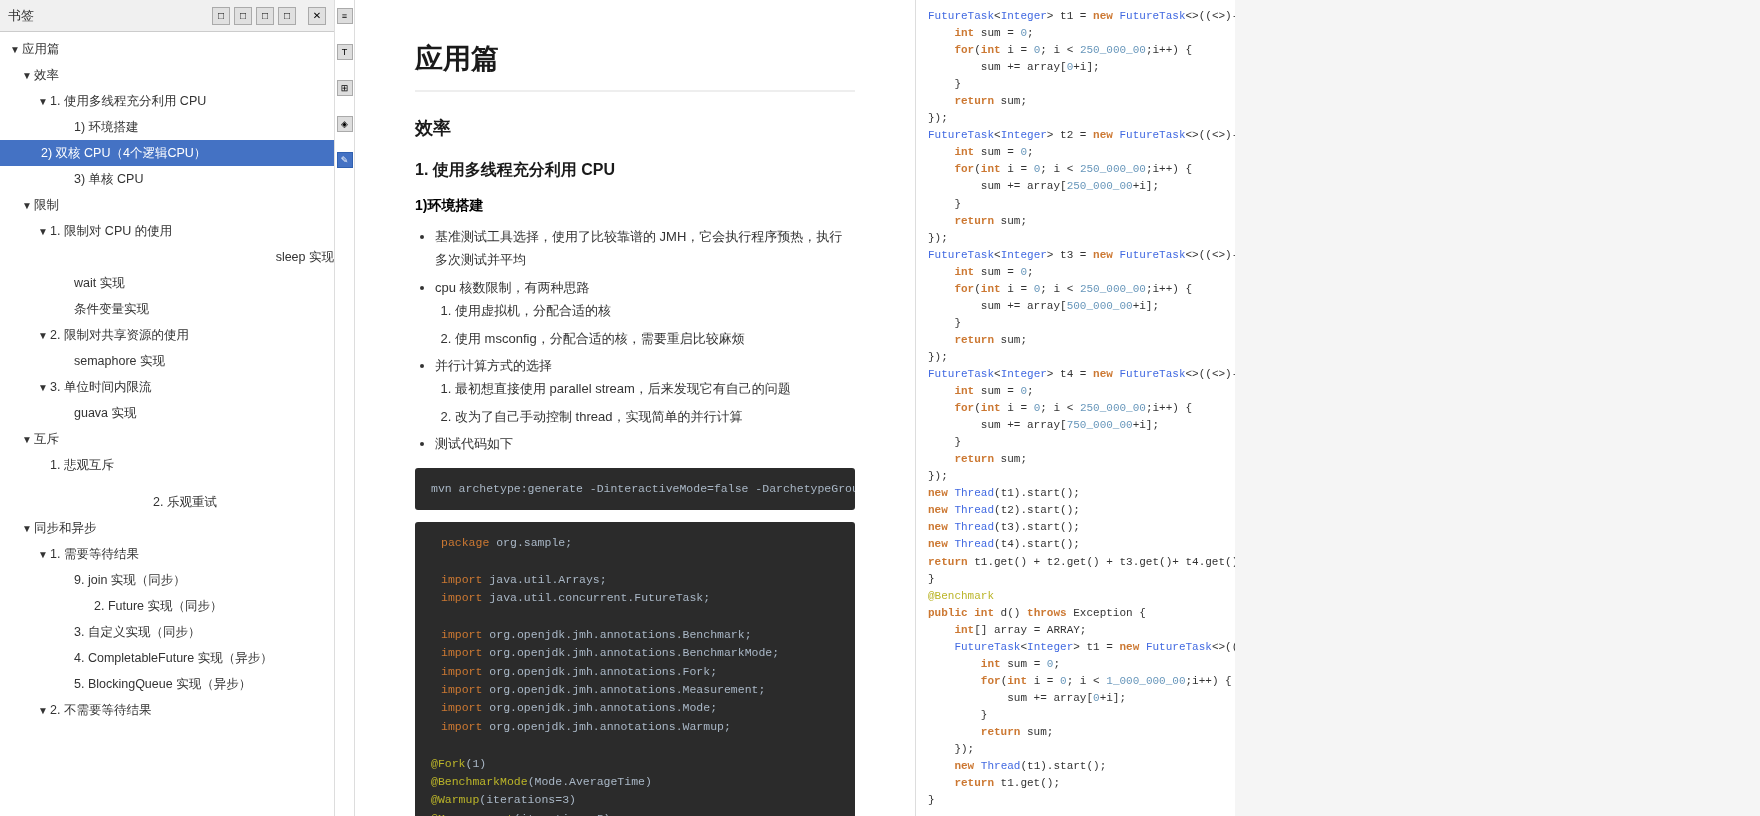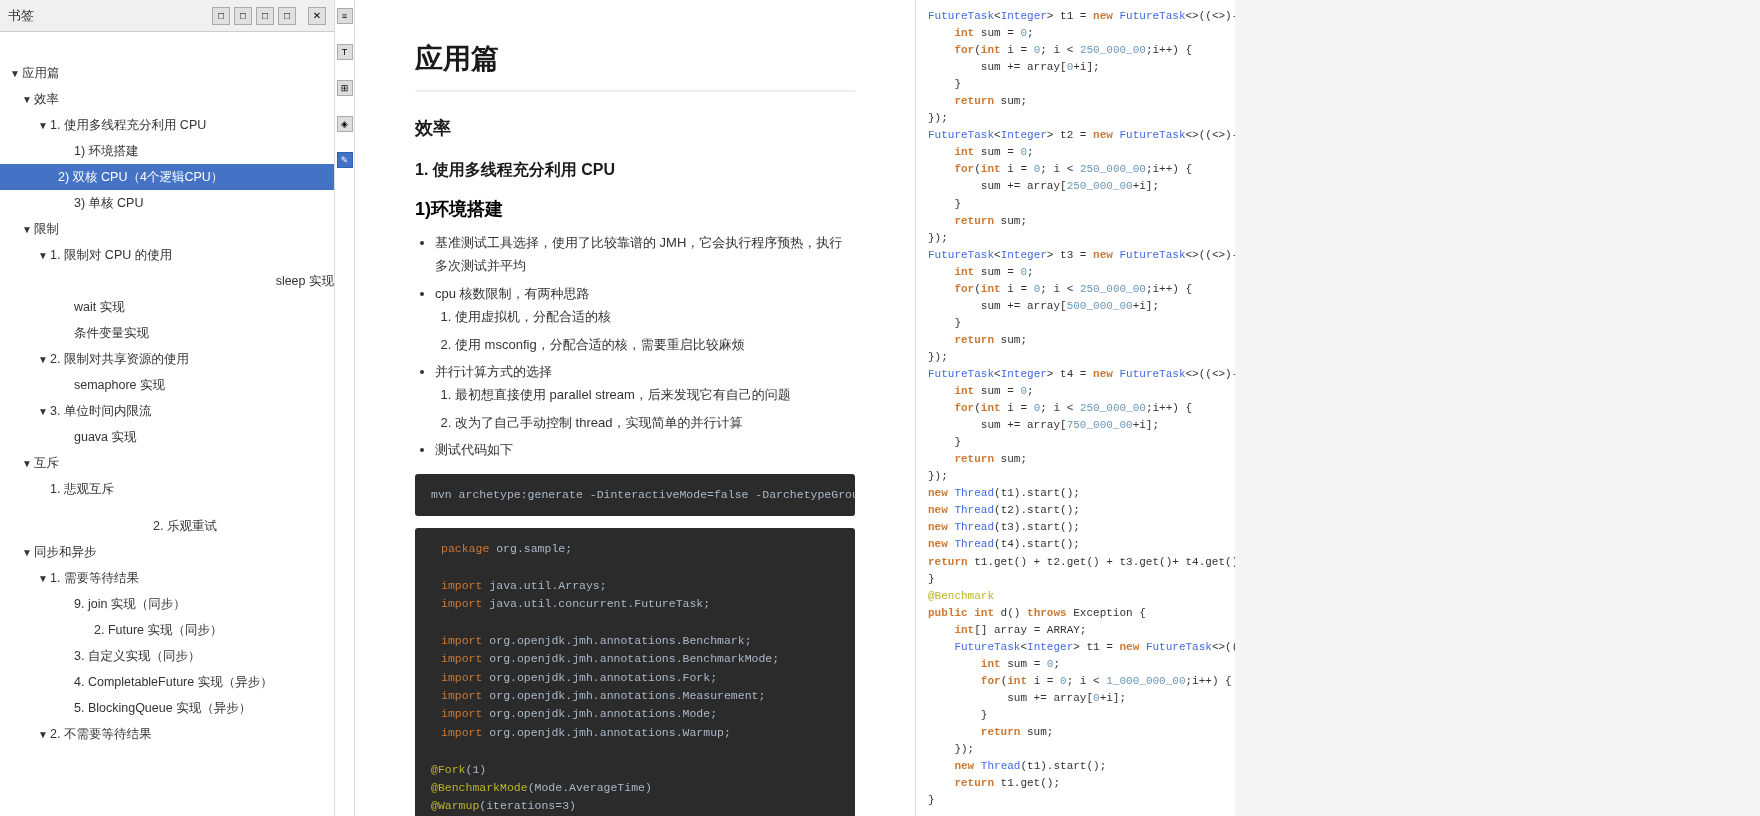--- a/index.html
+++ b/index.html
@@ -7,21 +7,20 @@
 
     
     #sidebar {
       width: 335px;
       min-width: 335px;
       background: #fff;
       border-right: 1px solid #ddd;
       display: flex;
       flex-direction: column;
       height: 816px;
-      gap: 24px;
     }
 
     #sidebar-header {
       height: 32px;
       background: #f0f0f0;
       border-bottom: 1px solid #ccc;
       display: flex;
       align-items: center;
       padding: 0 8px;
       justify-content: space-between;
@@ -145,21 +144,21 @@
 
     h3.doc-h3 {
       font-size: 16px;
       font-weight: bold;
       color: #1a1a1a;
       margin-bottom: 12px;
       margin-top: 20px;
     }
 
     h4.doc-h4 {
-      font-size: 18px;
+      font-size: 14px;
       font-weight: bold;
       margin-bottom: 10px;
       margin-top: 16px;
     }
 
     .doc-ul {
       padding-left: 20px;
       margin-bottom: 8px;
     }
 
@@ -239,21 +238,21 @@
     <div class="tree-item" style="padding-left:36px;">
       <span class="arrow">▼</span>
       <span class="label">1. 使用多线程充分利用 CPU</span>
     </div>
 
     <div class="tree-item" style="padding-left:60px;">
       <span class="arrow">&nbsp;</span>
       <span class="label">1) 环境搭建</span>
     </div>
 
-    <div class="tree-item selected" style="padding-left:44px;">
+    <div class="tree-item selected" style="padding-left:27px;">
       <span class="arrow">&nbsp;</span>
       <span class="label">2) 双核 CPU（4个逻辑CPU）</span>
     </div>
 
     <div class="tree-item" style="padding-left:60px;">
       <span class="arrow">&nbsp;</span>
       <span class="label">3) 单核 CPU</span>
     </div>
 
     <div class="tree-item" style="padding-left:20px;">

